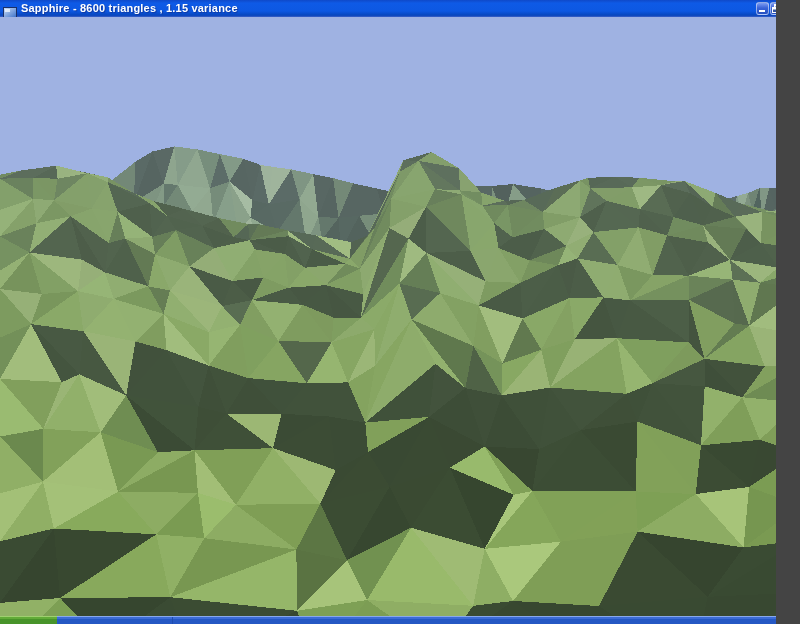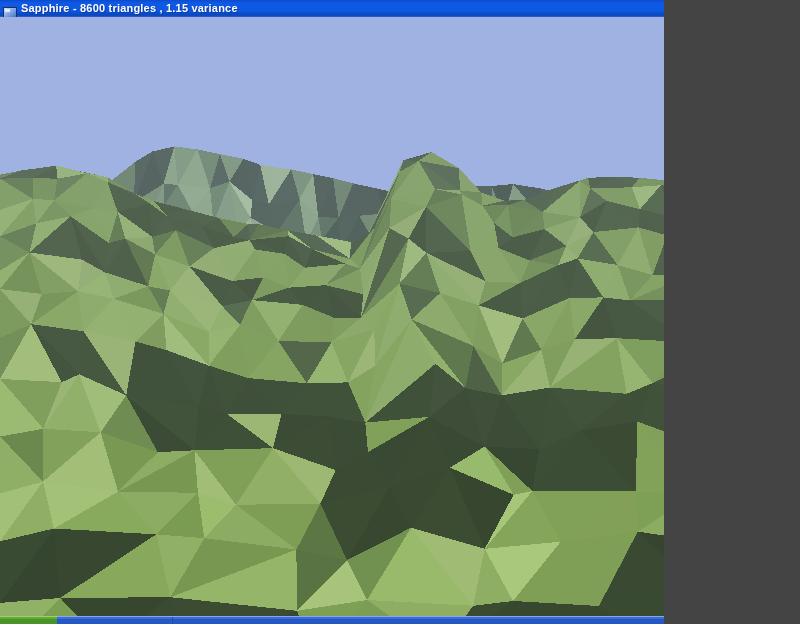--- a/index.html
+++ b/index.html
@@ -1,16 +1,16 @@
 <!DOCTYPE html>
 <html><head>
 <meta charset="utf-8">
 <style>
   html,body{margin:0;padding:0;background:#444;font-family:"Liberation Sans",sans-serif;}
-  .window{position:relative;width:664px;height:624px;overflow:hidden;background:#9fb2e2;box-sizing:border-box;}
+  .window{position:relative;width:776px;height:624px;overflow:hidden;background:#9fb2e2;box-sizing:border-box;}
   
   .titlebar{
     position:absolute;top:0;left:0;width:800px;height:17px;
     background:linear-gradient(180deg,#0f49c9 0%,#0e5ae6 18%,#0d58e2 65%,#0846bd 90%,#3f62c8 100%);
     display:flex;align-items:center;box-sizing:border-box;padding-left:3px;
   }
   .app-icon{width:14px;height:11px;display:inline-block;flex:0 0 auto;margin-top:1px;}
   .title-text{
     color:#fff;font-size:11px;font-weight:bold;letter-spacing:.2px;
     margin-left:4px;white-space:nowrap;text-shadow:1px 1px 1px #10389e;

